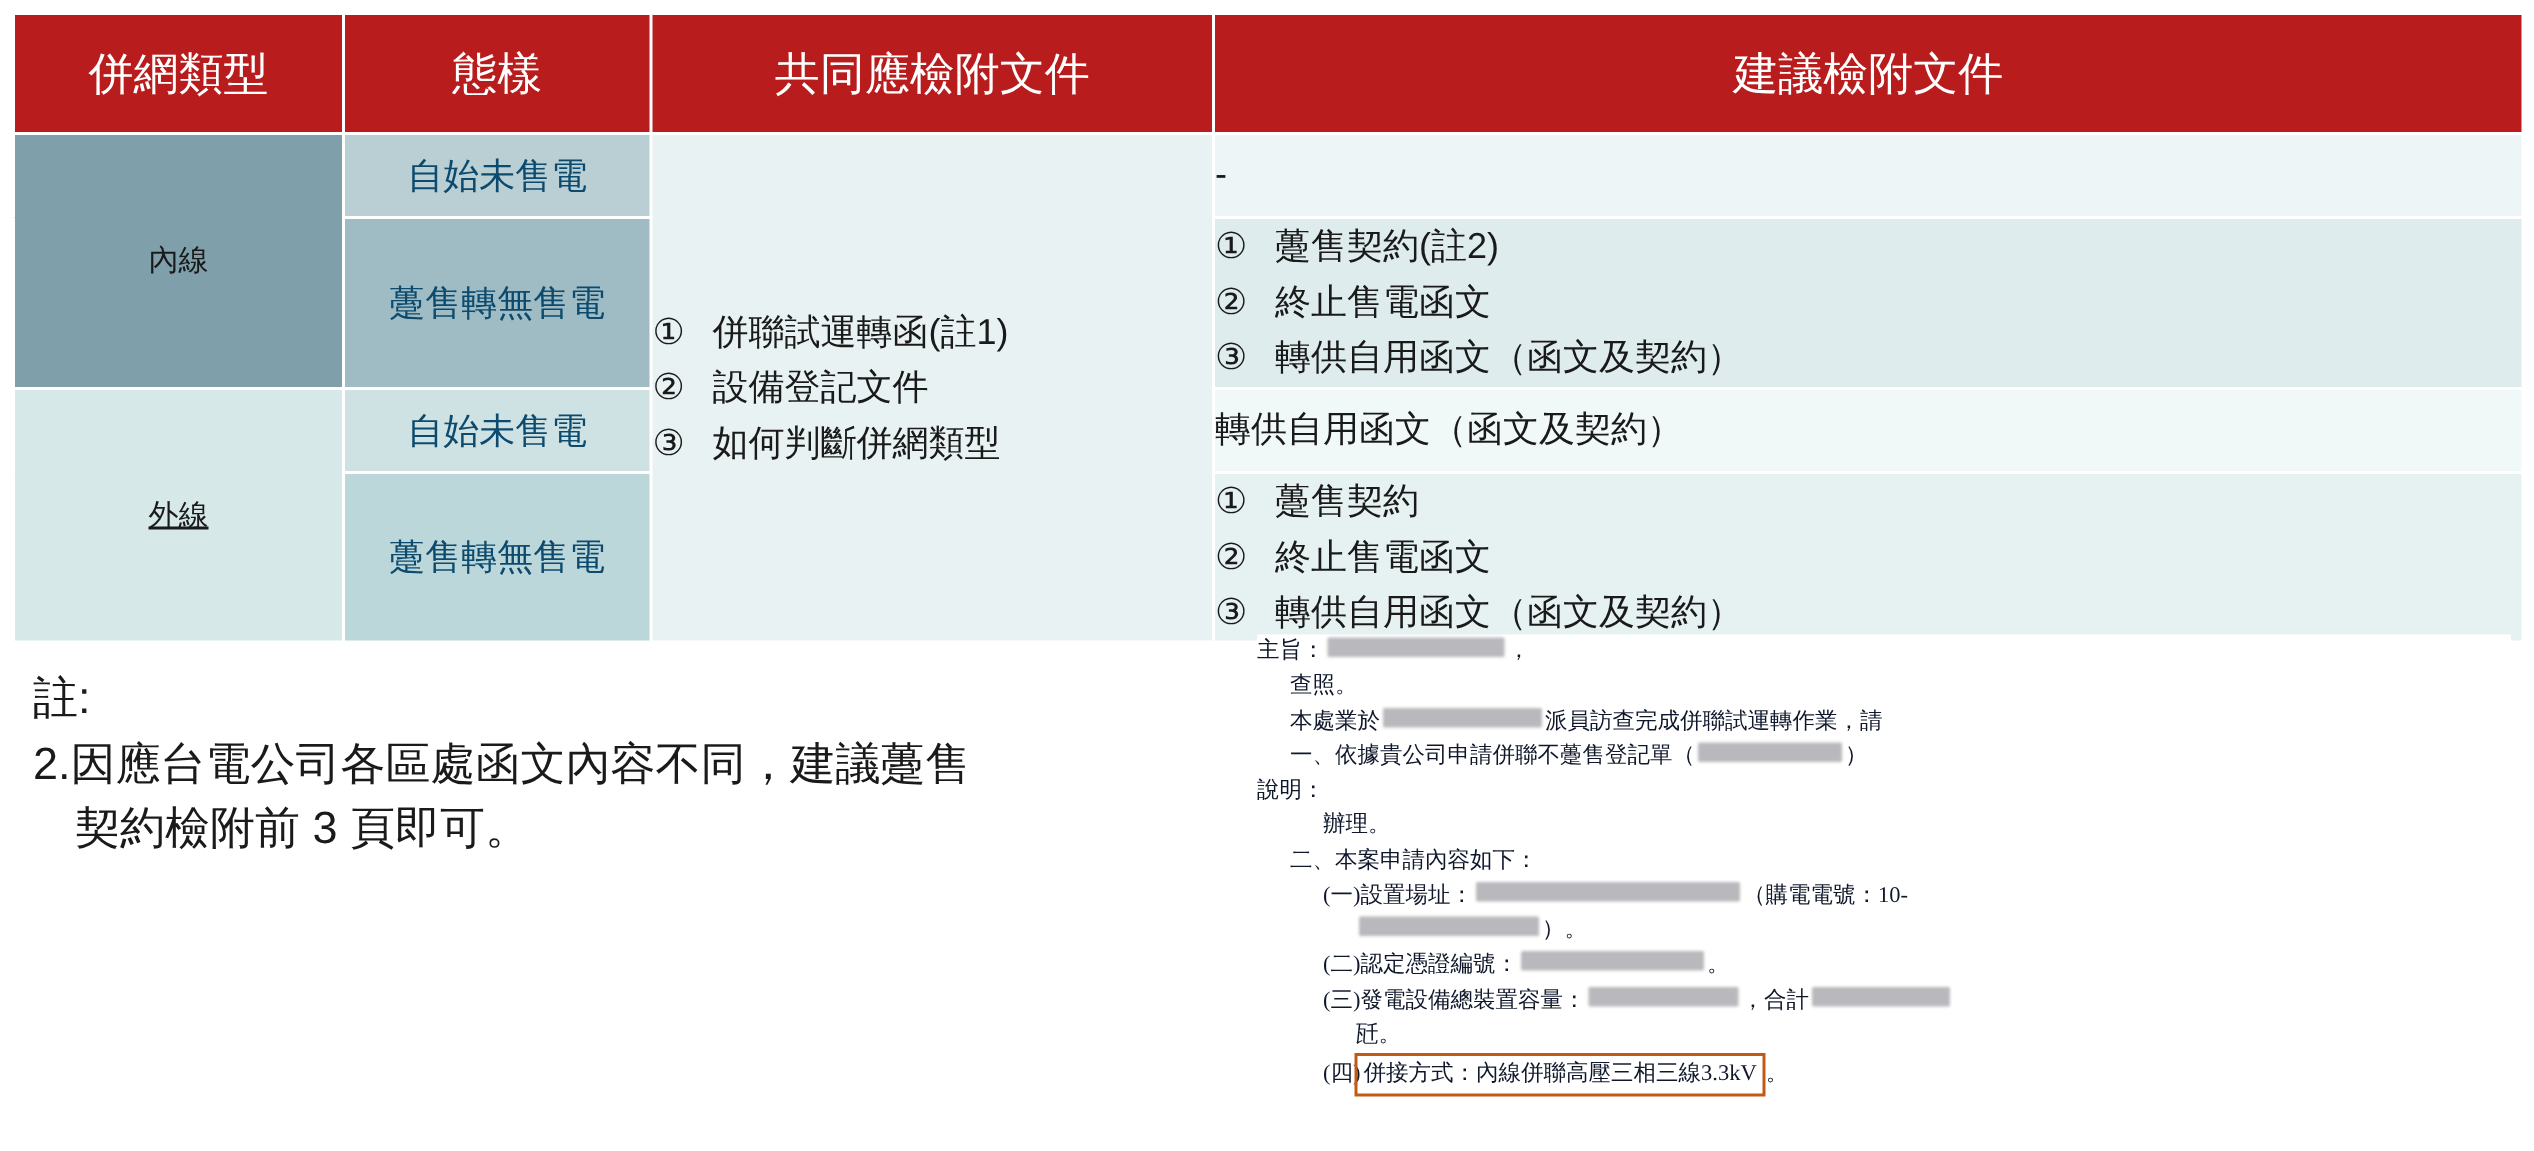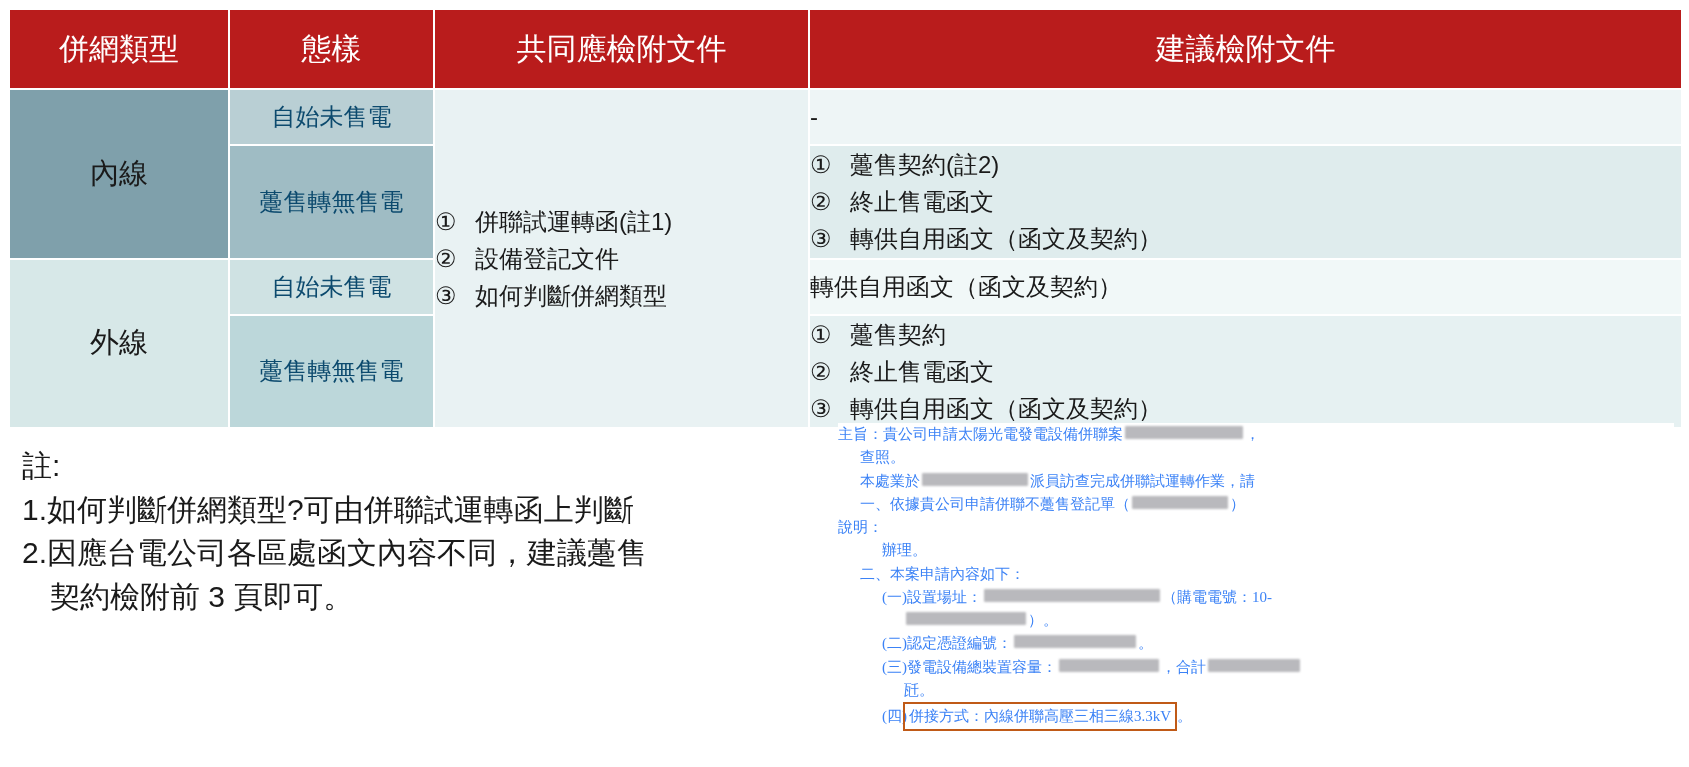--- a/index.html
+++ b/index.html
@@ -39,26 +39,26 @@
     text-align: center;
     height: 78px;
     font-weight: normal;
   }
   .col-type  { width: 220px; }
   .col-form  { width: 205px; }
   .col-common{ width: 375px; }
   .col-sugg  { width: 873px; }
 
   .cell-type {
-    font-size: 29px;
+    font-size: 20px;
     text-align: center;
     color: #1a1a1a;
   }
   .type-inner { background: #7fa0ab; }
-  .type-outer { background: #d7e8e8; }
+  .type-outer { background: #d7e8e8; text-decoration: underline; }
 
   .cell-form {
     font-size: 24px;
     text-align: center;
     color: #0c4a6e;
     height: 54px;
   }
   .form-a { background: #b9cfd4; }
   .form-b { background: #9fbcc4; }
   .form-c { background: #cfe2e3; }
@@ -106,21 +106,21 @@
   
   .letter {
     position: absolute;
     left: 838px;
     top: 415px;
     width: 836px;
     height: 345px;
     background: #ffffff;
     font-family: "Liberation Serif", serif;
     font-size: 15px;
-    color: #3b82f6;
+    color: #0f172a;
     line-height: 1.55;
     overflow: hidden;
   }
   .letter .lrow {
     display: flex;
     align-items: baseline;
     white-space: nowrap;
   }
   .letter .lbl { flex: 0 0 auto; }
   .letter .ind1 { padding-left: 22px; }
@@ -228,29 +228,27 @@
             <span class="list-num">③</span>
             <span>轉供自用函文（函文及契約）</span>
           </div>
         </td>
       </tr>
     </tbody>
   </table>
 
   <div class="notes">
     <div class="note-line">註:</div>
-    <div class="note-line">1.如何判斷併網類型?可由併聯試運轉函上判斷</div>
     <div class="note-line">2.因應台電公司各區處函文內容不同，建議躉售</div>
     <div class="note-line note-indent">契約檢附前 3 頁即可。</div>
   </div>
 
   <div class="letter">
     <div class="lrow">
       <span class="lbl">主旨：</span>
-      <span>貴公司申請太陽光電發電設備併聯案</span>
       <span class="redact" style="width:118px"></span>
       <span>，</span>
     </div>
     <div class="lrow ind1">
       <span>查照。</span>
     </div>
     <div class="lrow ind1">
       <span>本處業於</span>
       <span class="redact" style="width:106px"></span>
       <span>派員訪查完成併聯試運轉作業，請</span>

